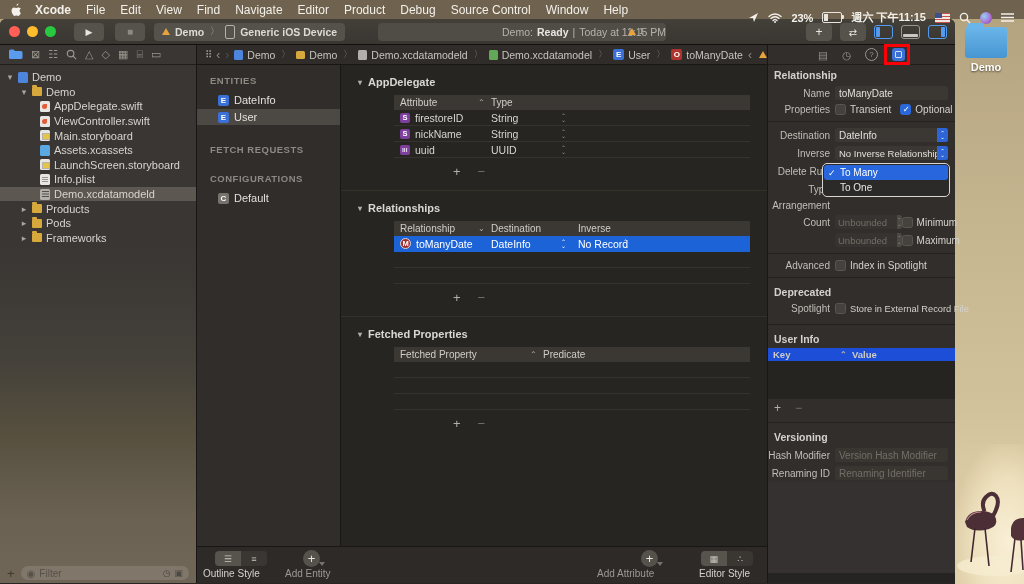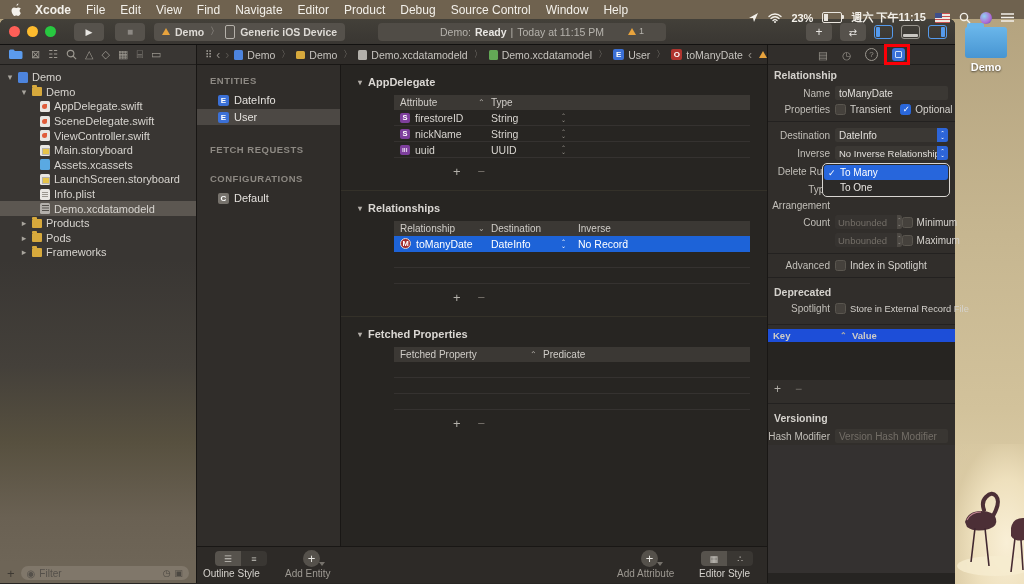--- a/index.html
+++ b/index.html
@@ -32,21 +32,21 @@
   .toolbar{height:26px;border-radius:6px 6px 0 0;background:linear-gradient(#434039,#393632);
     border-bottom:1px solid #121110;display:flex;align-items:center;padding:0 9px;position:relative;box-sizing:border-box;}
   .tl{width:11px;height:11px;border-radius:50%;margin-right:7px;flex:none;}
   .tb-btn{height:18px;min-width:30px;border-radius:4px;background:#56524c;display:flex;align-items:center;justify-content:center;
     color:#e8e6e2;font-size:9px;margin-left:11px;}
   .scheme{height:18px;border-radius:4px;background:#55514b;display:flex;align-items:center;gap:5px;
     padding:0 8px;margin-left:9px;font-size:10.5px;font-weight:bold;color:#dedbd6;}
   .wtri{width:0;height:0;border-left:5px solid transparent;border-right:5px solid transparent;border-bottom:9px solid #e8a33d;display:inline-block;}
   .dev-icon{width:8px;height:12px;border:1.5px solid #b5b1aa;border-radius:2px;display:inline-block;}
   .status-pill{position:absolute;left:378px;top:4px;width:288px;height:18px;border-radius:4px;background:#504c46;
-    display:flex;align-items:center;justify-content:center;font-size:10.5px;color:#b6b3ad;gap:4px;}
+    display:flex;align-items:center;justify-content:flex-end;font-size:10.5px;color:#b6b3ad;gap:4px;}
   .status-pill b{color:#e9e7e3;}
   .status-warn{position:absolute;right:22px;top:3px;display:flex;align-items:center;gap:3px;font-size:9px;color:#b6b3ad;}
   .wtri.sm{border-left-width:4px;border-right-width:4px;border-bottom-width:7px;}
   .tb-right{position:absolute;right:8px;top:4px;display:flex;align-items:center;gap:8px;}
   .pt{width:17px;height:12px;border:1.5px solid #9a968f;border-radius:3px;position:relative;}
   .pt.b{border-color:#559aec;}
   .pt.left::before{content:"";position:absolute;left:1px;top:1px;bottom:1px;width:4px;background:#559aec;border-radius:1px;}
   .pt.bot::before{content:"";position:absolute;left:1px;right:1px;bottom:1px;height:3px;background:#cac7c2;border-radius:1px;}
   .pt.right::before{content:"";position:absolute;right:1px;top:1px;bottom:1px;width:4px;background:#559aec;border-radius:1px;}
   .win-body{display:flex;height:538px;}
@@ -290,24 +290,20 @@
               <span class="disc">▾</span>
               <span class="fi fi-folder"></span>
               <span>Demo</span>
             </div>
           <div class="trow d2">
               <span class="fi fi-swift"></span>
               <span>AppDelegate.swift</span>
             </div>
           <div class="trow d2">
               <span class="fi fi-swift"></span>
-              <span>SceneDelegate.swift</span>
-            </div>
-          <div class="trow d2">
-              <span class="fi fi-swift"></span>
               <span>ViewController.swift</span>
             </div>
           <div class="trow d2">
               <span class="fi fi-sb"></span>
               <span>Main.storyboard</span>
             </div>
           <div class="trow d2">
               <span class="fi fi-assets"></span>
               <span>Assets.xcassets</span>
             </div>
@@ -514,21 +510,21 @@
 
         <div class="ebottom">
           <span class="seg" style="left:18px;top:4px;">
             <span class="sbtn on">☰</span>
             <span class="sbtn">≡</span>
           </span>
           <span class="eb-label bright" style="left:6px;">Outline Style</span>
           <span class="circle-add" style="left:106px;top:3px;">+</span>
           <span class="eb-label" style="left:88px;">Add Entity</span>
           <span class="circle-add" style="left:444px;top:3px;">+</span>
-          <span class="eb-label" style="left:420px;">Add Attribute</span>
+          <span class="eb-label" style="left:400px;">Add Attribute</span>
           <span class="seg" style="left:504px;top:4px;">
             <span class="sbtn on">▦</span>
             <span class="sbtn">∴</span>
           </span>
           <span class="eb-label bright" style="left:502px;">Editor Style</span>
         </div>
       </div>
 
       <div class="inspector">
         <div class="itabs">
@@ -606,35 +602,40 @@
           <span class="ck-lbl">Index in Spotlight</span>
         </div>
         <div class="idiv"></div>
         <div class="isect-title">Deprecated</div>
         <div class="irow">
           <span class="ilbl">Spotlight</span>
           <span class="cbx"></span>
           <span class="ck-lbl" style="font-size:9.3px">Store in External Record File</span>
         </div>
         <div class="idiv" style="margin-top:8px"></div>
+        <div class="isect-title">User Info</div>
         <div class="itable-head">
           <span style="position:absolute;left:5px">Key</span>
           <span style="position:absolute;left:72px;font-size:8px;color:#b2aea8">⌃</span>
           <span style="position:absolute;left:84px">Value</span>
         </div>
         <div class="iempty"></div>
         <div class="ipm">
             <span>+</span>
             <span style="color:#76726c">−</span>
           </div>
         <div class="idiv"></div>
         <div class="isect-title">Versioning</div>
         <div class="irow">
           <span class="ilbl">Hash Modifier</span>
           <span class="ifield placeholder" style="background:#39363229;background:#393632;color:#736e67">Version Hash Modifier</span>
+        </div>
+        <div class="irow">
+          <span class="ilbl">Renaming ID</span>
+          <span class="ifield placeholder" style="background:#393632;color:#736e67">Renaming Identifier</span>
         </div>
         <div class="ifill"></div>
         <div class="ifoot"></div>
 
         <div class="menu-pop">
           <div class="menu-row hl">
             <span class="chk">✓</span>
             <span>To Many</span>
           </div>
           <div class="menu-row plain">

